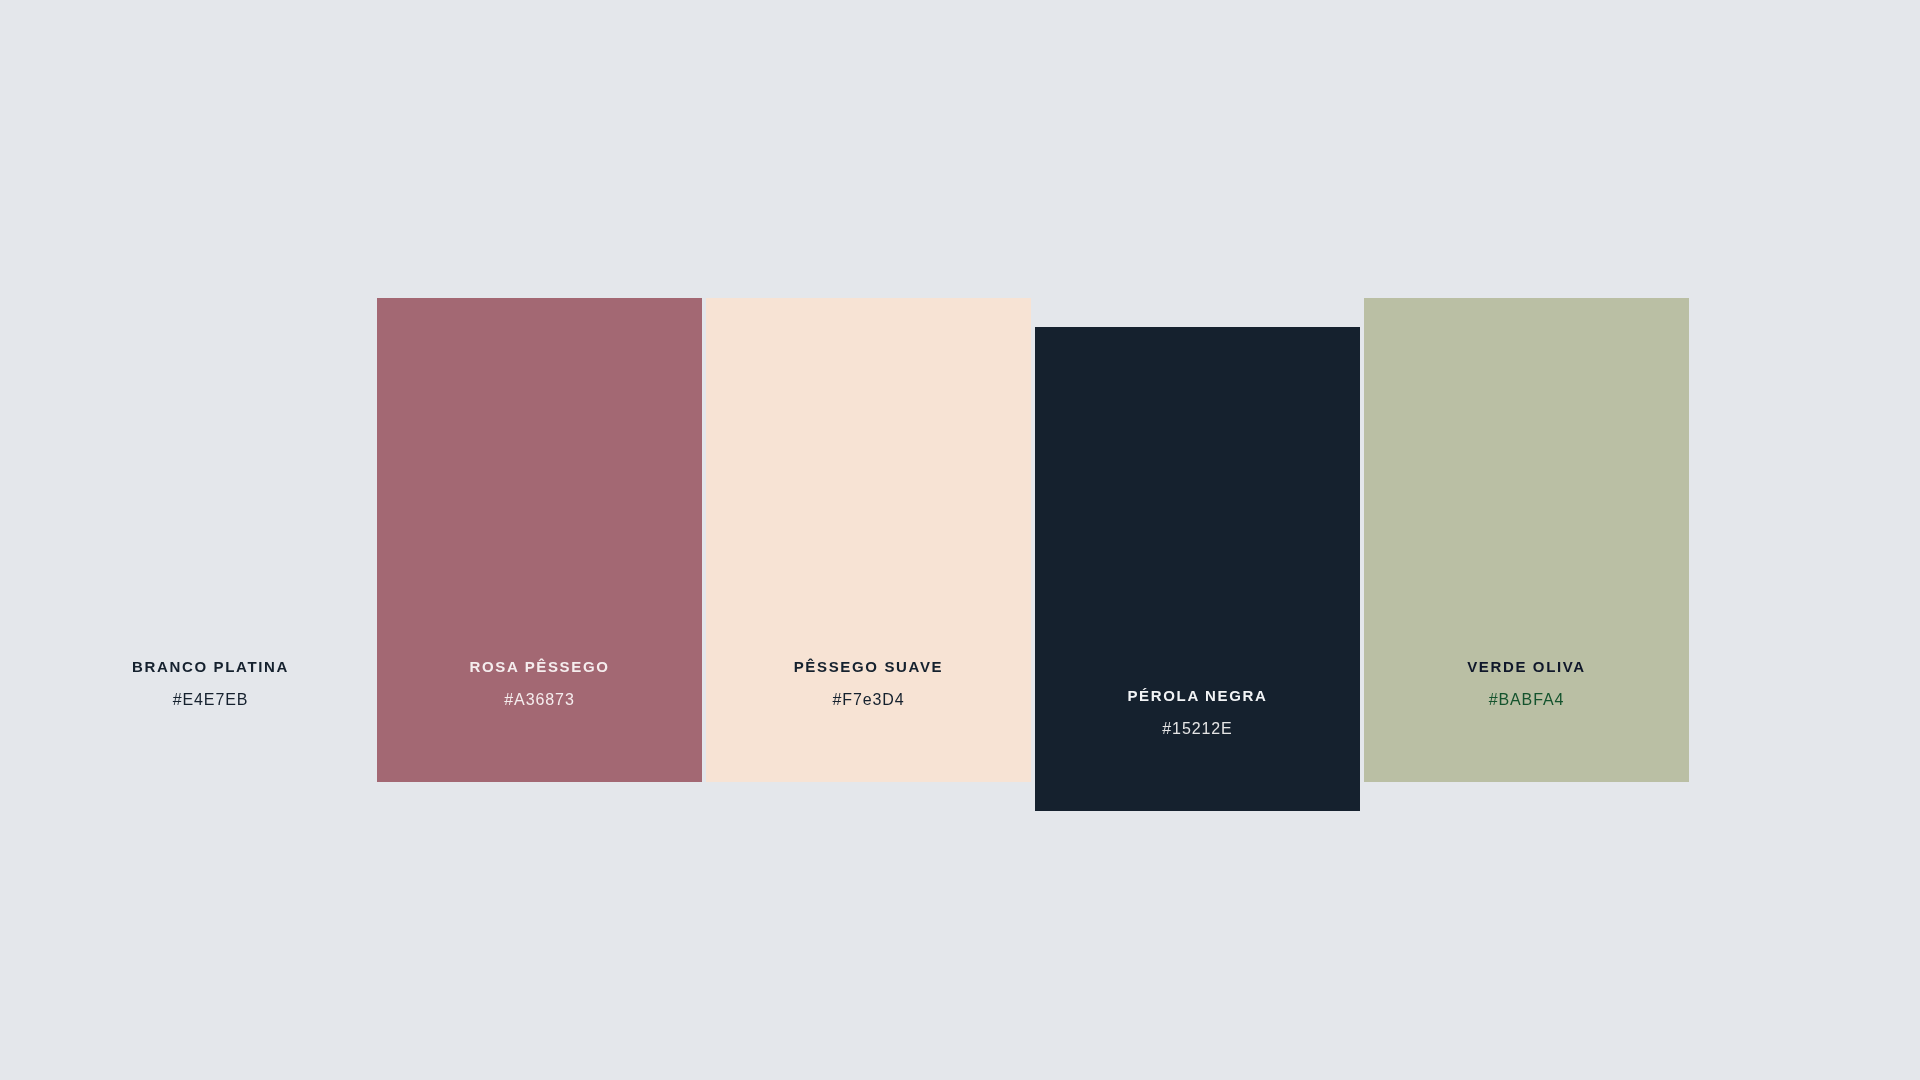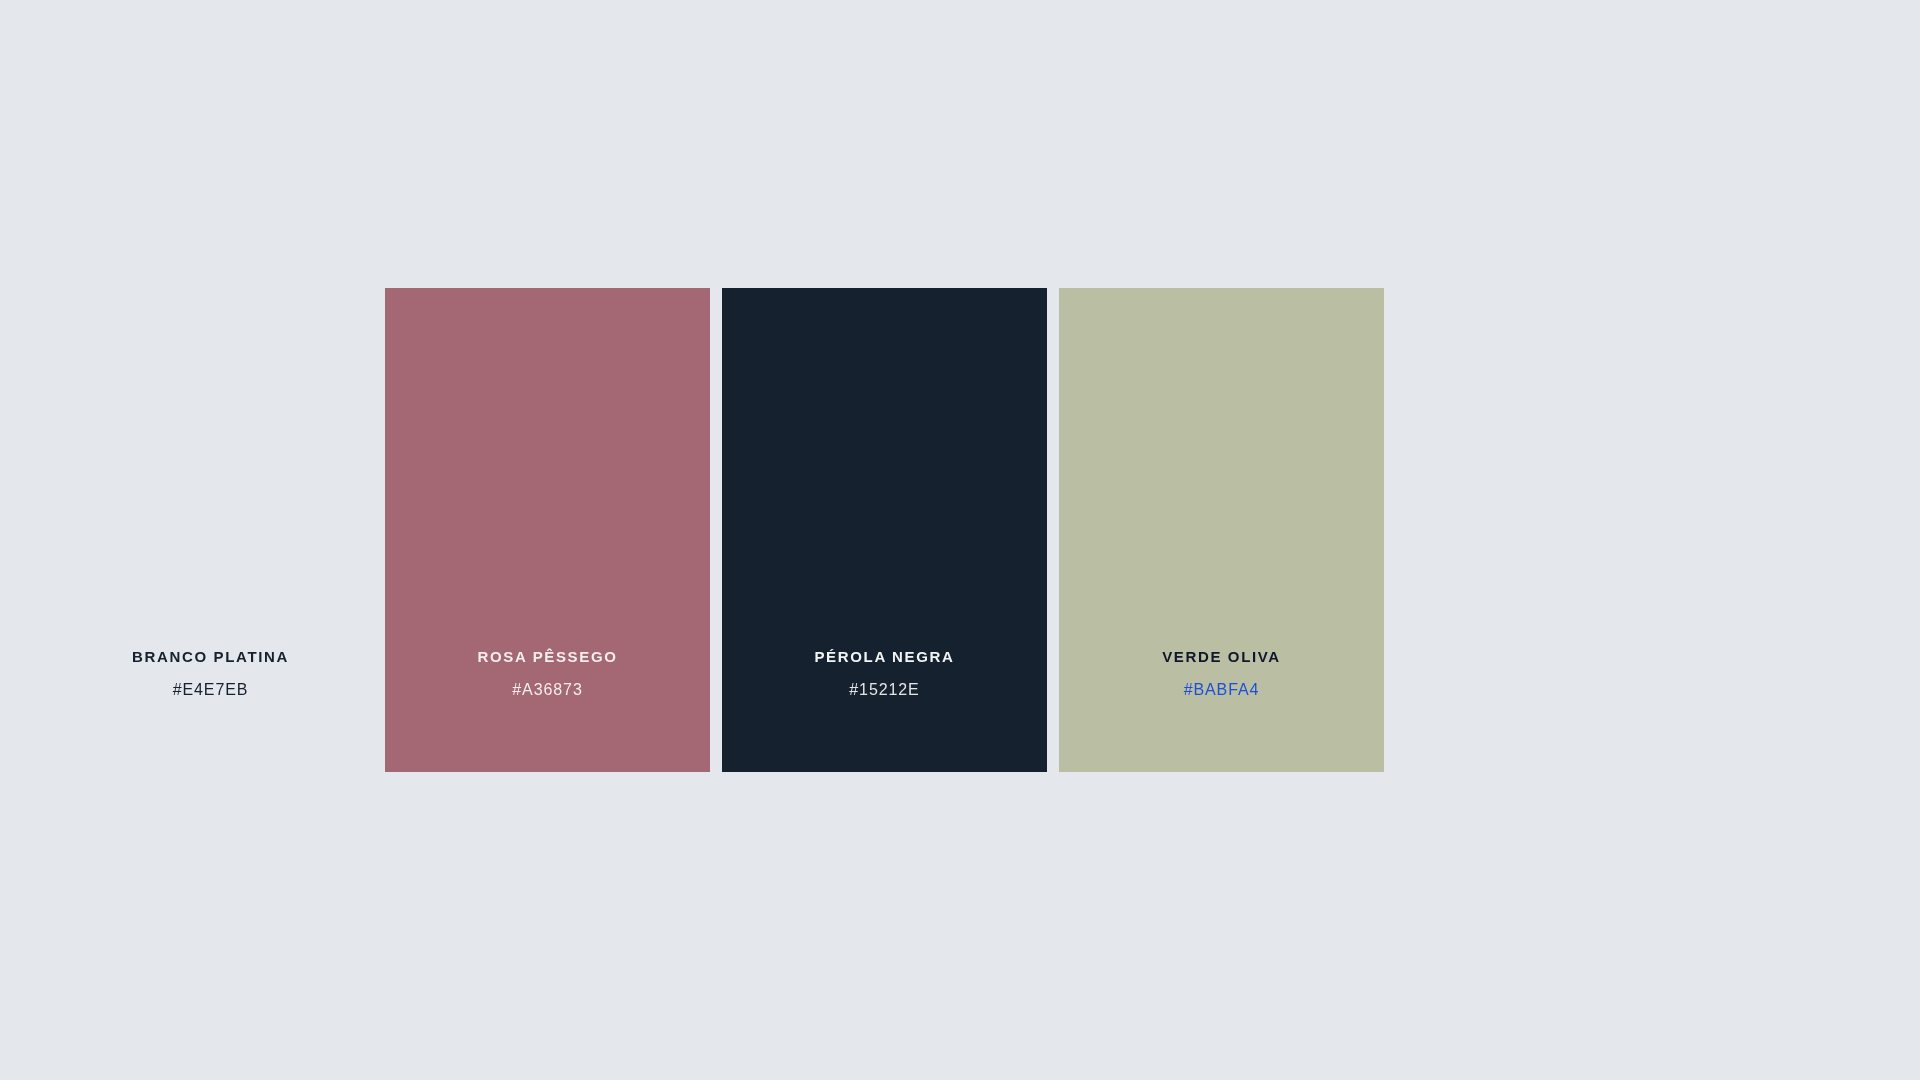--- a/index.html
+++ b/index.html
@@ -17,26 +17,26 @@
   #palette-board {
     position: relative;
     width: 1920px;
     height: 1080px;
     background: #E4E7EB;
   }
 
   #swatch-row {
     position: absolute;
     left: 48px;
-    top: 288px;
+    top: 298px;
     width: 1717px;
     height: 484px;
     display: flex;
     flex-direction: row;
-    gap: 12px;
+    gap: 4px;
   }
 
   .swatch {
     position: relative;
     width: 325px;
     height: 484px;
     flex: 0 0 325px;
     box-sizing: border-box;
   }
 
@@ -94,29 +94,35 @@
       </div>
     </div>
 
     <div class="swatch" style="background: rgb(163, 104, 115);">
       <div class="swatch-caption">
         <div class="swatch-name" style="color: rgb(245, 237, 238);">ROSA PÊSSEGO</div>
         <div class="swatch-hex" style="color: rgb(245, 237, 238); text-align: right;">#A36873</div>
       </div>
     </div>
 
+    <div class="swatch" style="background: rgb(247, 227, 212);">
+      <div class="swatch-caption">
+        <div class="swatch-name" style="color: rgb(21, 33, 46);">PÊSSEGO SUAVE</div>
+        <div class="swatch-hex" style="color: rgb(21, 33, 46);">#F7e3D4</div>
+      </div>
+    </div>
 
-    <div class="swatch" style="background: rgb(21, 33, 46);">
+    <div class="swatch" style="background: rgb(21, 33, 46); margin-top: 29px;">
       <div class="swatch-caption">
         <div class="swatch-name" style="color: rgb(242, 244, 246);">PÉROLA NEGRA</div>
         <div class="swatch-hex" style="color: #e5e5e5;">#15212E</div>
       </div>
     </div>
 
     <div class="swatch" style="background: rgb(186, 191, 164);">
       <div class="swatch-caption">
         <div class="swatch-name" style="color: #0f172a;">VERDE OLIVA</div>
-        <div class="swatch-hex" style="color: #1d4ed8;">#BABFA4</div>
+        <div class="swatch-hex" style="color: #14532d;">#BABFA4</div>
       </div>
     </div>
 
   </div>
 </div>
 
 </body></html>

